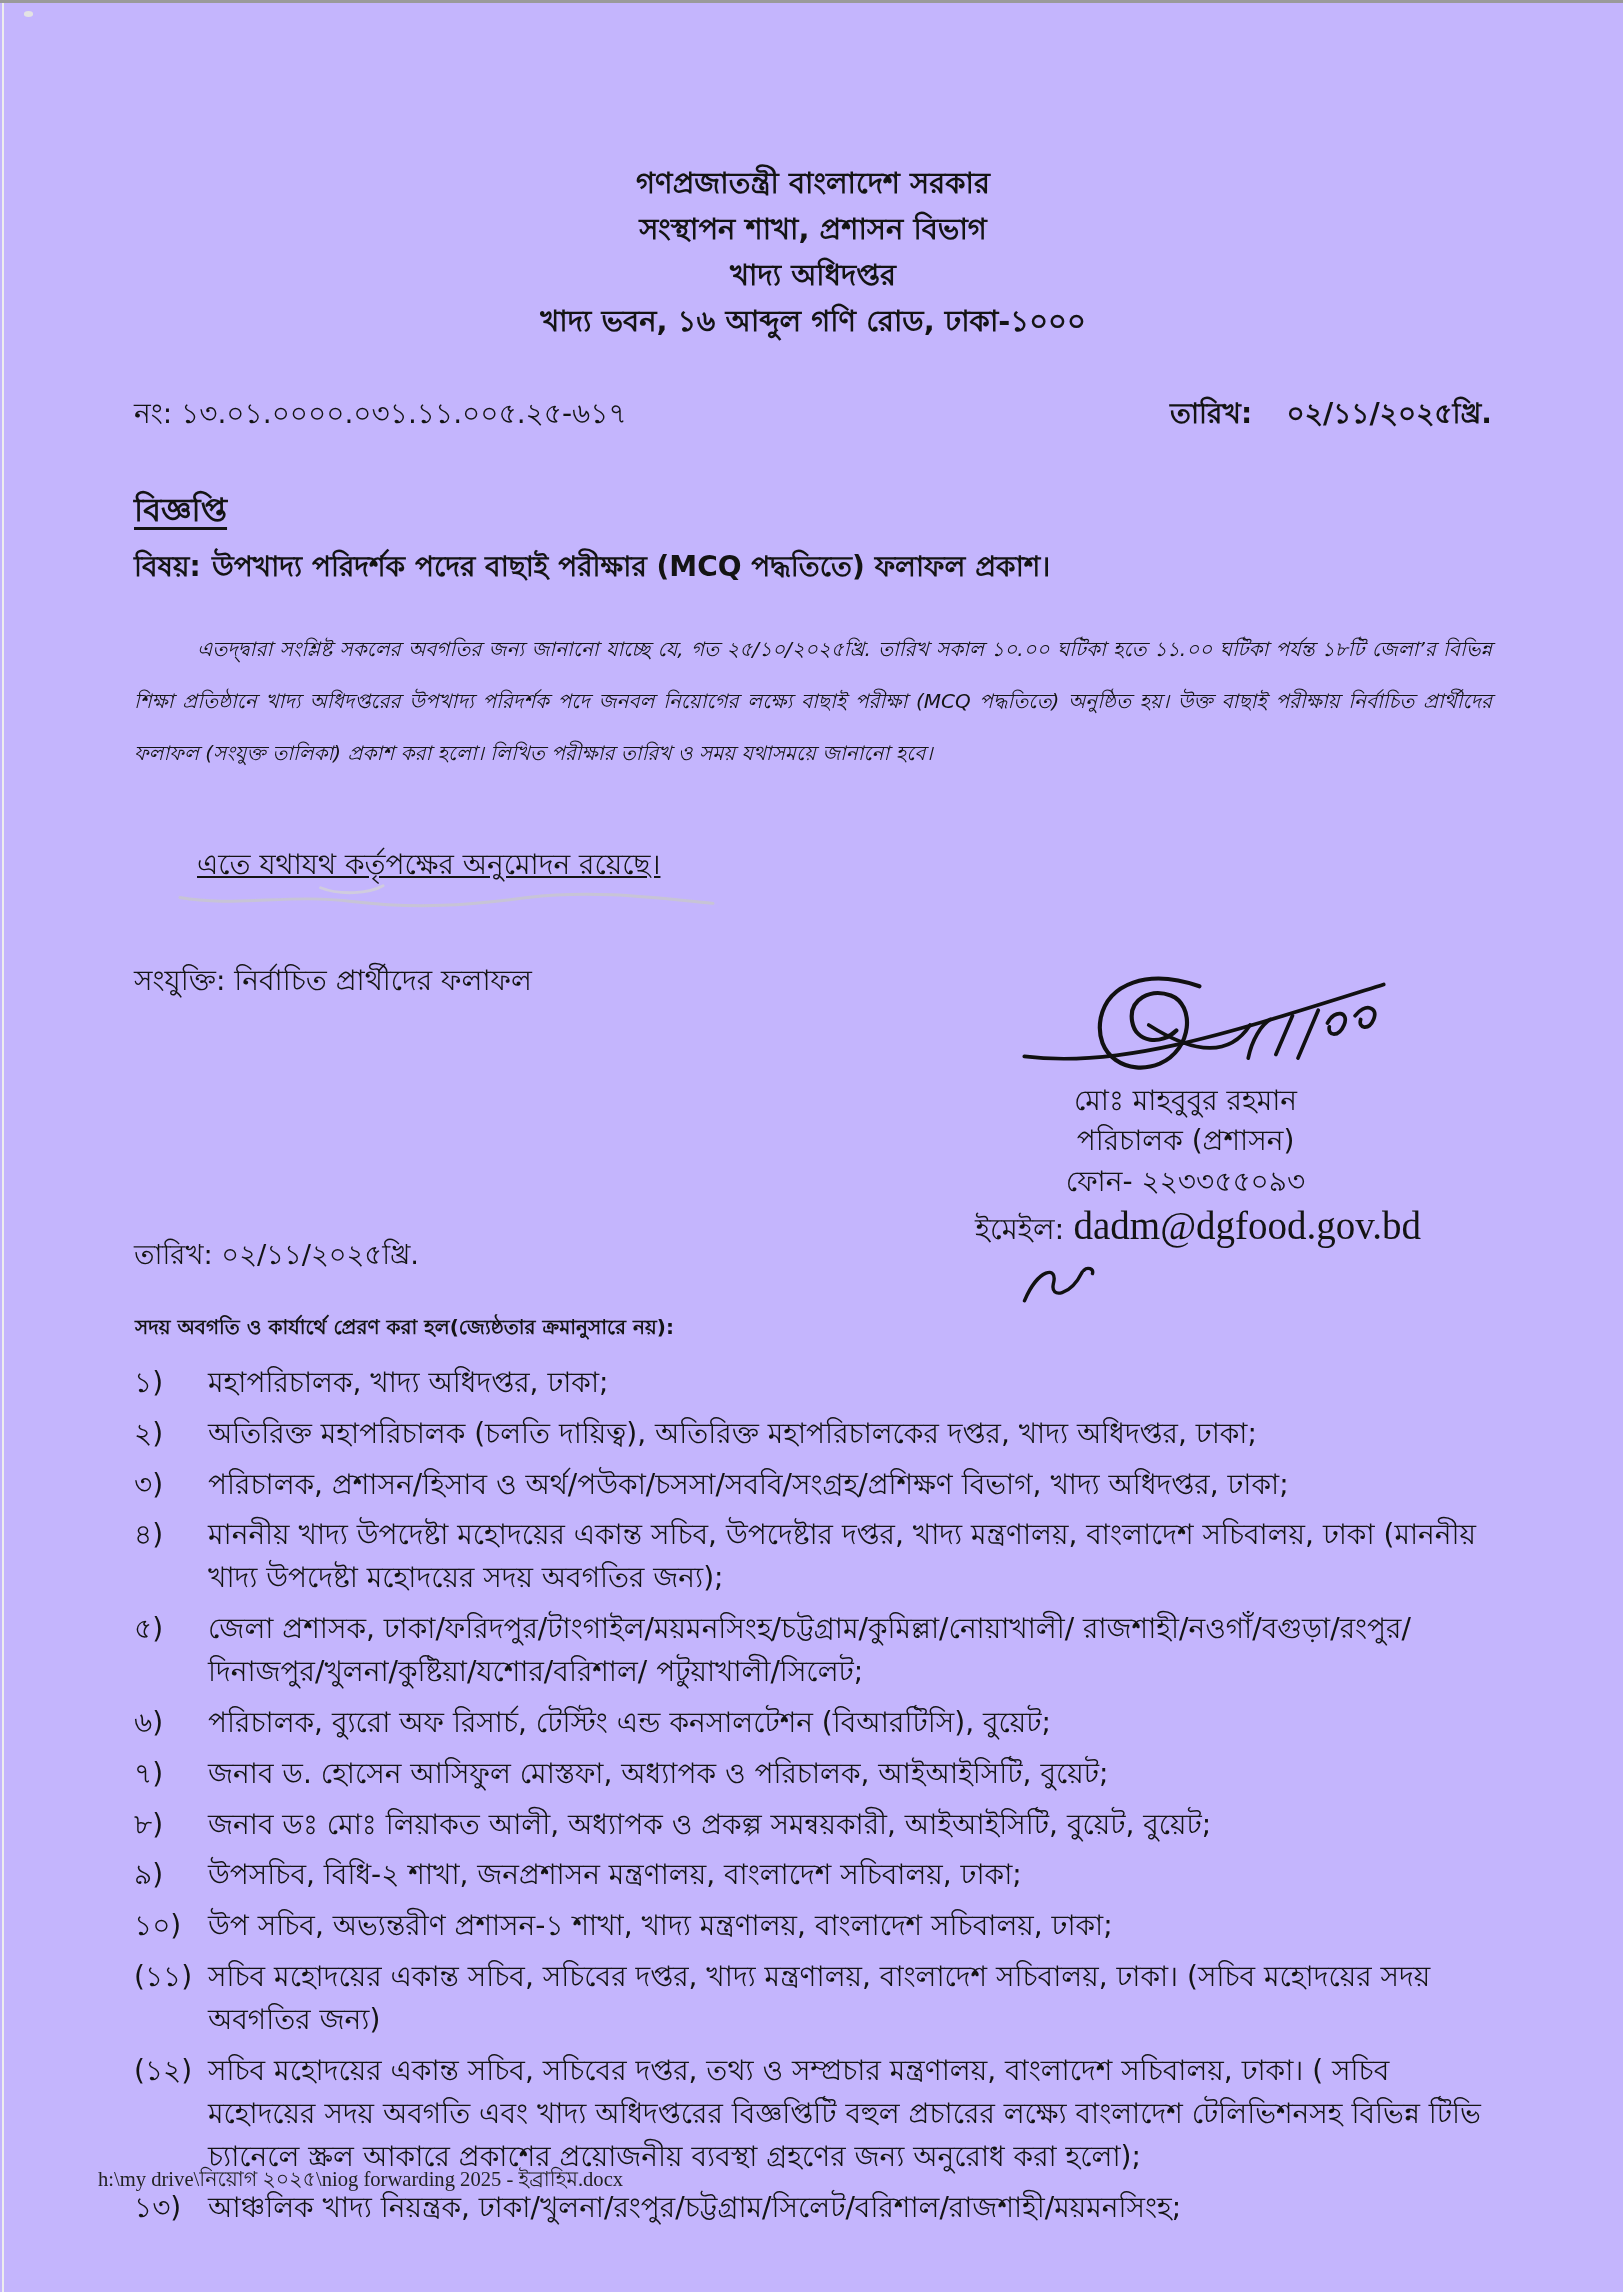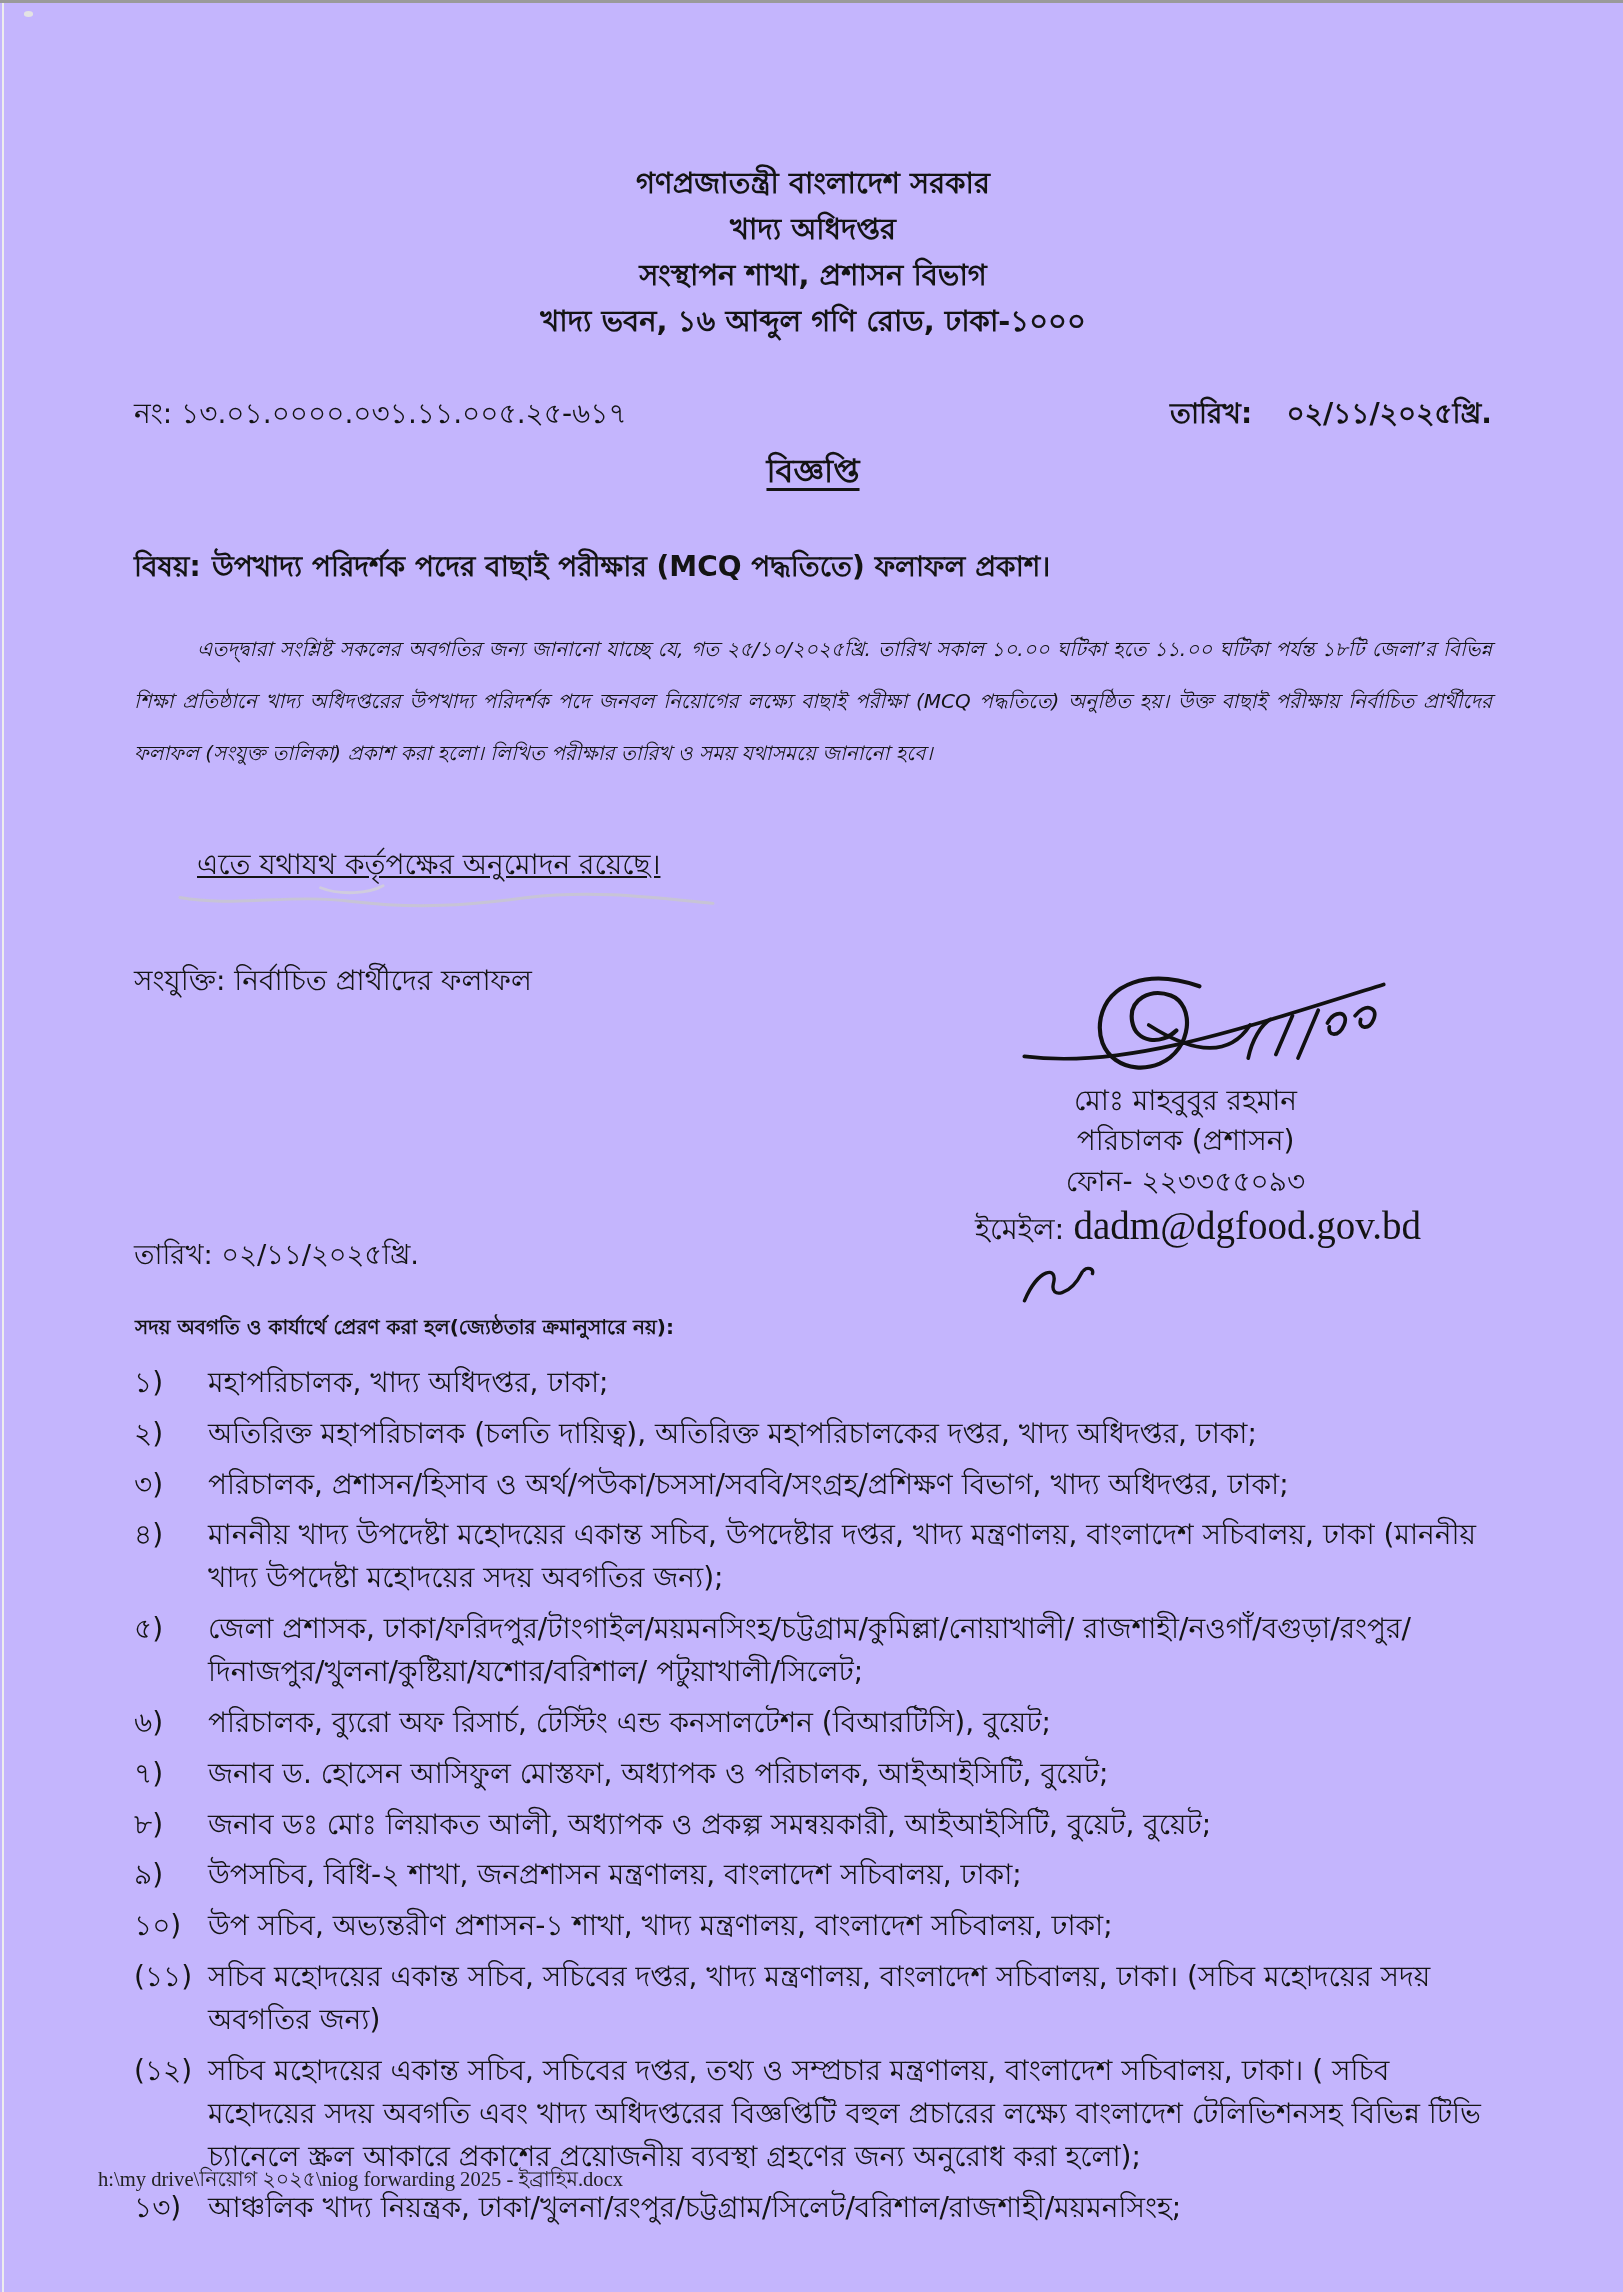--- a/index.html
+++ b/index.html
@@ -14,21 +14,21 @@
   }
   .scan-edge{position:absolute;left:2px;top:0;bottom:0;width:2px;background:#ededed;}
   .scan-dot{position:absolute;left:23.5px;top:7.8px;width:9.8px;height:5.9px;background:#e3e3e3;border-radius:50%;}
   .content{position:absolute;left:134px;width:1358px;top:0;}
   .header-block{position:absolute;top:157px;left:0;width:100%;text-align:center;
     font-size:29px;font-weight:700;line-height:46px;}
   .ref-row{position:absolute;top:389px;left:0;width:100%;display:flex;
     justify-content:space-between;font-size:28px;}
   .ref-date span{display:inline-block;font-weight:bold;}
   .ref-date .dval{margin-left:25.5px;}
-  .notice-title{position:absolute;top:443px;left:0;width:100%;text-align:center;
+  .notice-title{position:absolute;top:482px;left:0;width:100%;
     font-size:32px;font-weight:700;text-decoration:underline;text-underline-offset:5.9px;}
   .subject-row{position:absolute;top:542px;left:0;width:100%;display:flex;
     font-size:28px;font-weight:700;}
   .subject-row .slabel{width:78px;flex-shrink:0;font-weight:700;}
   .subject-row .stext{flex:1;}
   .body-par{position:absolute;top:620px;left:0;width:100%;
     font-size:20px;line-height:52px;text-align:justify;text-indent:63px;font-style:italic;}
   .approval{position:absolute;top:840px;left:63px;font-size:28px;text-decoration:underline;}
   .pencil{position:absolute;top:875px;left:39px;opacity:.75;}
   .attach{position:absolute;top:956px;left:0;font-size:28px;}
@@ -56,22 +56,22 @@
 <body>
 
 <div class="page">
   <div class="scan-edge"></div>
   <div class="scan-dot"></div>
 
   <div class="content">
 
     <div class="header-block">
       <div>গণপ্রজাতন্ত্রী বাংলাদেশ সরকার</div>
+      <div>সংস্থাপন শাখা, প্রশাসন বিভাগ</div>
       <div>খাদ্য অধিদপ্তর</div>
-      <div>সংস্থাপন শাখা, প্রশাসন বিভাগ</div>
       <div>খাদ্য ভবন, ১৬ আব্দুল গণি রোড, ঢাকা-১০০০</div>
     </div>
 
     <div class="ref-row">
       <div>নং: ১৩.০১.০০০০.০৩১.১১.০০৫.২৫-৬১৭</div>
       <div class="ref-date">
         <span>তারিখ:</span>
         <span class="dval">০২/১১/২০২৫খ্রি.</span>
       </div>
     </div>

